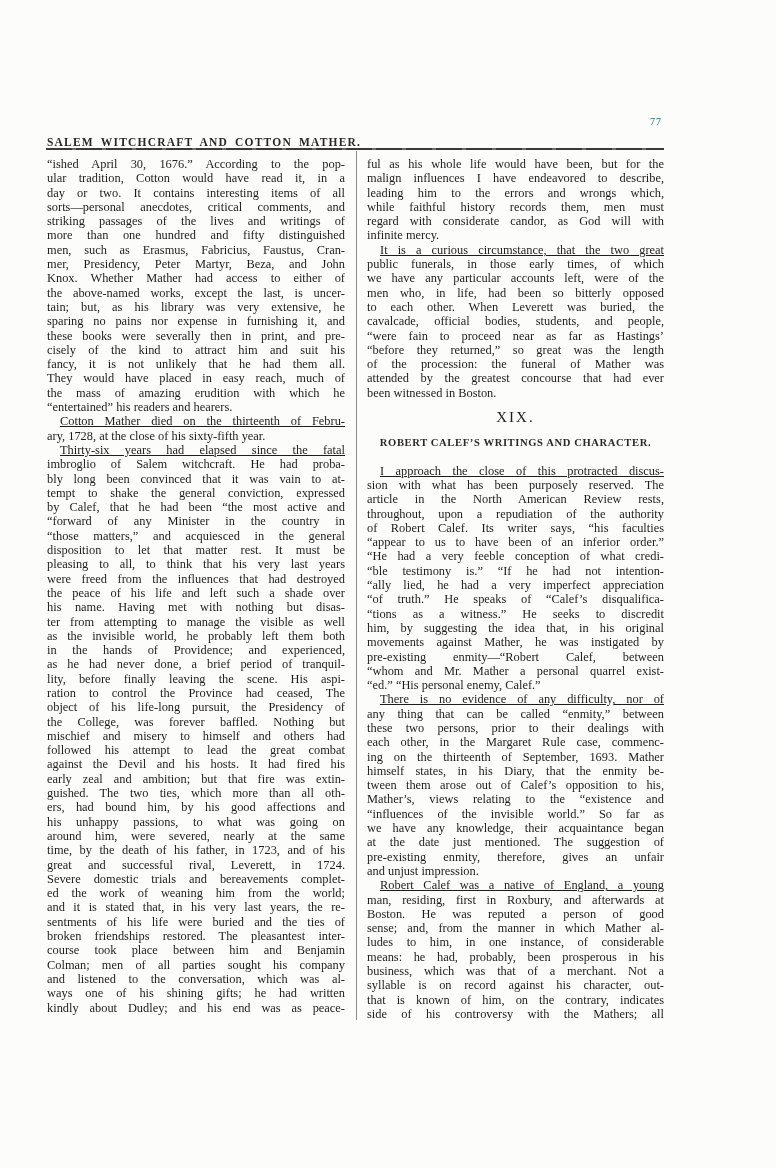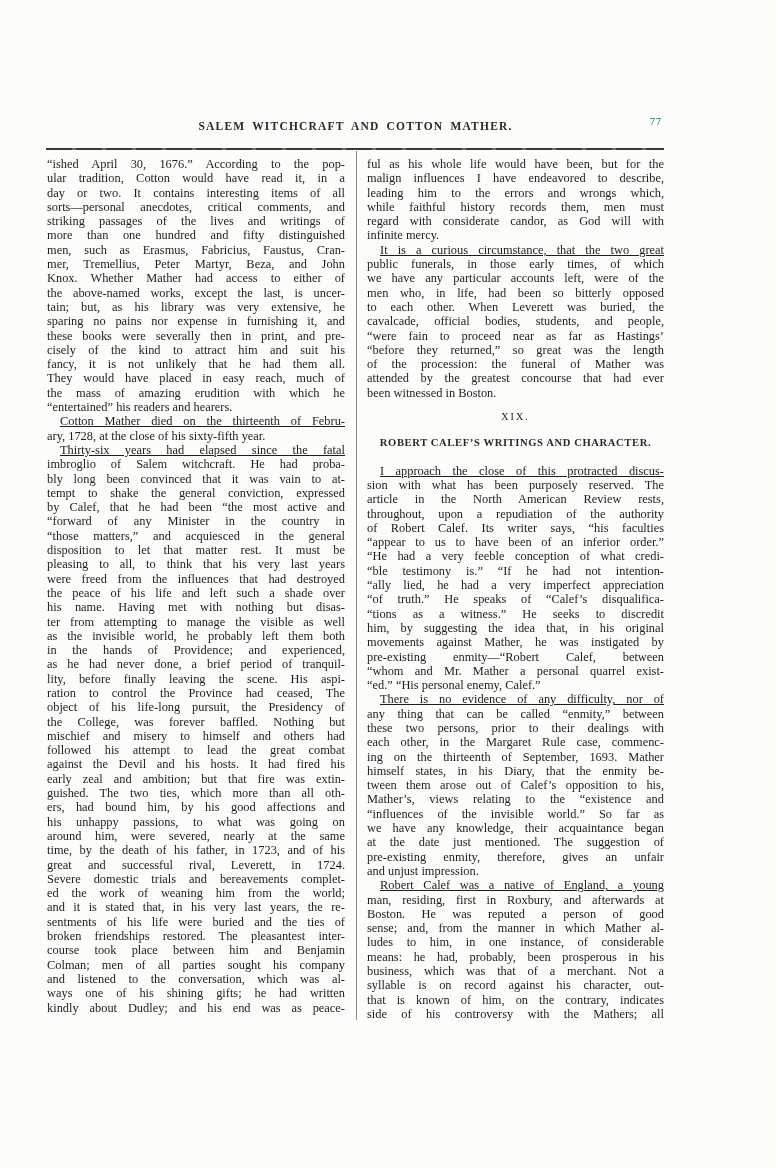--- a/index.html
+++ b/index.html
@@ -25,26 +25,27 @@
   .header {
     position: absolute;
     top: 120px;
     left: 47px;
     width: 617px;
     height: 20px;
   }
   .running-head {
     position: absolute;
     left: 0; right: 0;
-    text-align: center;
+    text-align: left;
     font-size: 11.5px;
     font-weight: bold;
     letter-spacing: 1.2px;
     word-spacing: 3px;
     color: #2a2927;
+    margin-top: 16px;
   }
   .page-number {
     position: absolute;
     right: 2px;
     top: -4px;
     font-size: 10px;
     font-weight: normal;
     letter-spacing: 1px;
     color: #0f766e;
   }
@@ -83,21 +84,21 @@
   .line.endline {
     text-align-last: left;
     -moz-text-align-last: left;
   }
   .line.indent { text-indent: 13px; text-decoration: underline; }
   .line .it { }
   .line.section-number {
     text-align: center;
     text-align-last: center;
     -moz-text-align-last: center;
-    font-size: 10px;
+    font-size: 15px;
     letter-spacing: 2px;
     margin-top: 10px;
     margin-bottom: 12px;
   }
   .line.section-title {
     text-align: right;
     text-align-last: center;
     -moz-text-align-last: center;
     font-size: 10.6px;
     font-weight: bold;
@@ -117,21 +118,21 @@
   <div class="header-rule"></div>
   <div class="column-divider"></div>
   <div class="col left">
       <div class="line"><span class="">“ished April 30, 1676.” According to the pop-</span></div>
       <div class="line"><span class="">ular tradition, Cotton would have read it, in a</span></div>
       <div class="line"><span class="">day or two. It contains interesting items of all</span></div>
       <div class="line"><span class="">sorts—personal anecdotes, critical comments, and</span></div>
       <div class="line"><span class="">striking passages of the lives and writings of</span></div>
       <div class="line"><span class="">more than one hundred and fifty distinguished</span></div>
       <div class="line"><span class="">men, such as Erasmus, Fabricius, Faustus, Cran-</span></div>
-      <div class="line"><span class="">mer, Tremellius, Peter Martyr, Beza, and John</span></div>
+      <div class="line"><span class="">mer, Presidency, Peter Martyr, Beza, and John</span></div>
       <div class="line"><span class="">Knox. Whether Mather had access to either of</span></div>
       <div class="line"><span class="">the above-named works, except the last, is uncer-</span></div>
       <div class="line"><span class="">tain; but, as his library was very extensive, he</span></div>
       <div class="line"><span class="">sparing no pains nor expense in furnishing it, and</span></div>
       <div class="line"><span class="">these books were severally then in print, and pre-</span></div>
       <div class="line"><span class="">cisely of the kind to attract him and suit his</span></div>
       <div class="line"><span class="">fancy, it is not unlikely that he had them all.</span></div>
       <div class="line"><span class="">They would have placed in easy reach, much of</span></div>
       <div class="line"><span class="">the mass of amazing erudition with which he</span></div>
       <div class="line endline"><span class="">“entertained” his readers and hearers.</span></div>

